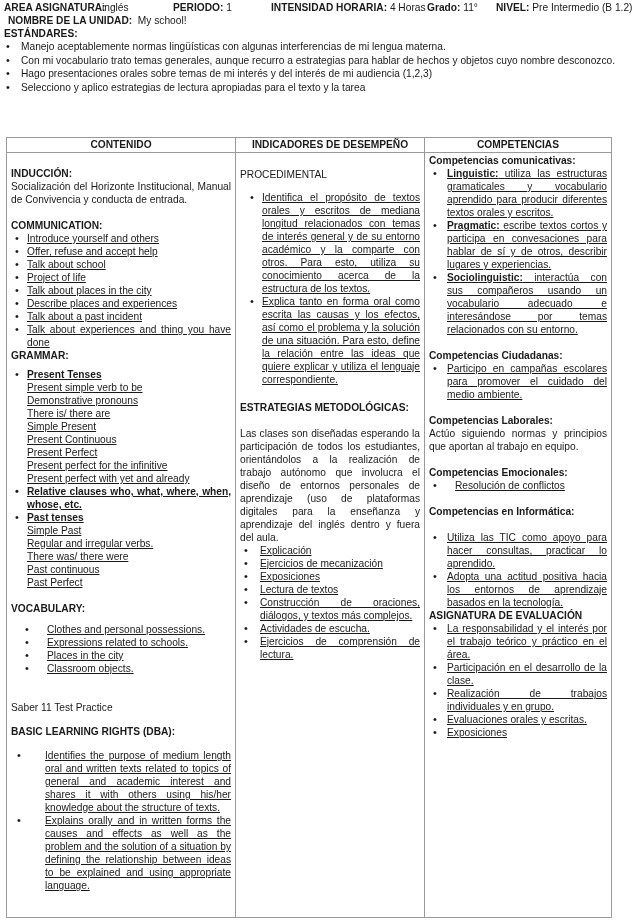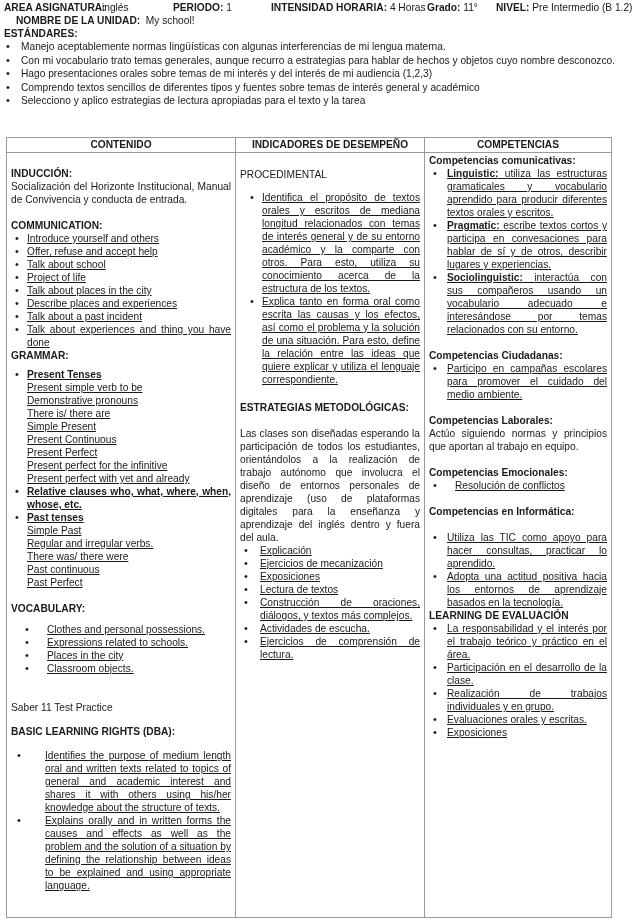--- a/index.html
+++ b/index.html
@@ -43,30 +43,29 @@
 <div class="hdr">
   <div class="hdr-line">
     <span style="left:0"><b>AREA ASIGNATURA:</b></span>
     <span style="left:98px">inglés</span>
     <span style="left:169px"><b>PERIODO:</b> <span style="position:static">1</span></span>
     <span style="left:267px"><b>INTENSIDAD HORARIA:</b> <span style="position:static">4 Horas</span></span>
     <span style="left:423px"><b>Grado:</b> <span style="position:static">11°</span></span>
     <span style="left:492px"><b>NIVEL:</b> <span style="position:static">Pre Intermedio (B 1.2)</span></span>
   </div>
   <div class="hdr-line">
-    <span style="left:12px"><b>NOMBRE DE LA UNIDAD:</b>&nbsp; <span style="position:static">My school!</span></span>
+    <span style="left:4px"><b>NOMBRE DE LA UNIDAD:</b>&nbsp; <span style="position:static">My school!</span></span>
   </div>
   <div class="hdr-line">
     <span style="left:0"><b>ESTÁNDARES:</b></span>
   </div>
   <ul class="std-list">
     <li>Manejo aceptablemente normas lingüísticas con algunas interferencias de mi lengua materna.</li>
     <li>Con mi vocabulario trato temas generales, aunque recurro a estrategias para hablar de hechos y objetos cuyo nombre desconozco.</li>
     <li>Hago presentaciones orales sobre temas de mi interés y del interés de mi audiencia (1,2,3)</li>
-    <li>Comprendo textos sencillos de diferentes tipos y fuentes sobre temas de interés general y académico</li>
     <li>Selecciono y aplico estrategias de lectura apropiadas para el texto y la tarea</li>
   </ul>
 </div>
 
 <table class="main">
   <colgroup>
       <col class="col1">
       <col class="col2">
       <col class="col3">
     </colgroup>
@@ -180,21 +179,21 @@
       <ul class="bl">
         <li style="padding-left:26px">Resolución de conflictos</li>
       </ul>
       <div class="gap"></div>
       <div class="b">Competencias en Informática:</div>
       <div class="gap"></div>
       <ul class="bl">
         <li class="jl" style="padding-left:18px">Utiliza las TIC como apoyo para hacer consultas, practicar lo aprendido.</li>
         <li class="jl" style="padding-left:18px">Adopta una actitud positiva hacia los entornos de aprendizaje basados en la tecnología.</li>
       </ul>
-      <div class="b">LEARNING DE EVALUACIÓN</div>
+      <div class="b">ASIGNATURA DE EVALUACIÓN</div>
       <ul class="bl">
         <li class="jl" style="padding-left:18px">La responsabilidad y el interés por el trabajo teórico y práctico en el área.</li>
         <li class="jl" style="padding-left:18px">Participación en el desarrollo de la clase.</li>
         <li class="jl" style="padding-left:18px">Realización de trabajos individuales y en grupo.</li>
         <li style="padding-left:18px">Evaluaciones orales y escritas.</li>
         <li style="padding-left:18px">Exposiciones</li>
       </ul>
     </td>
   </tr>
 </tbody>

